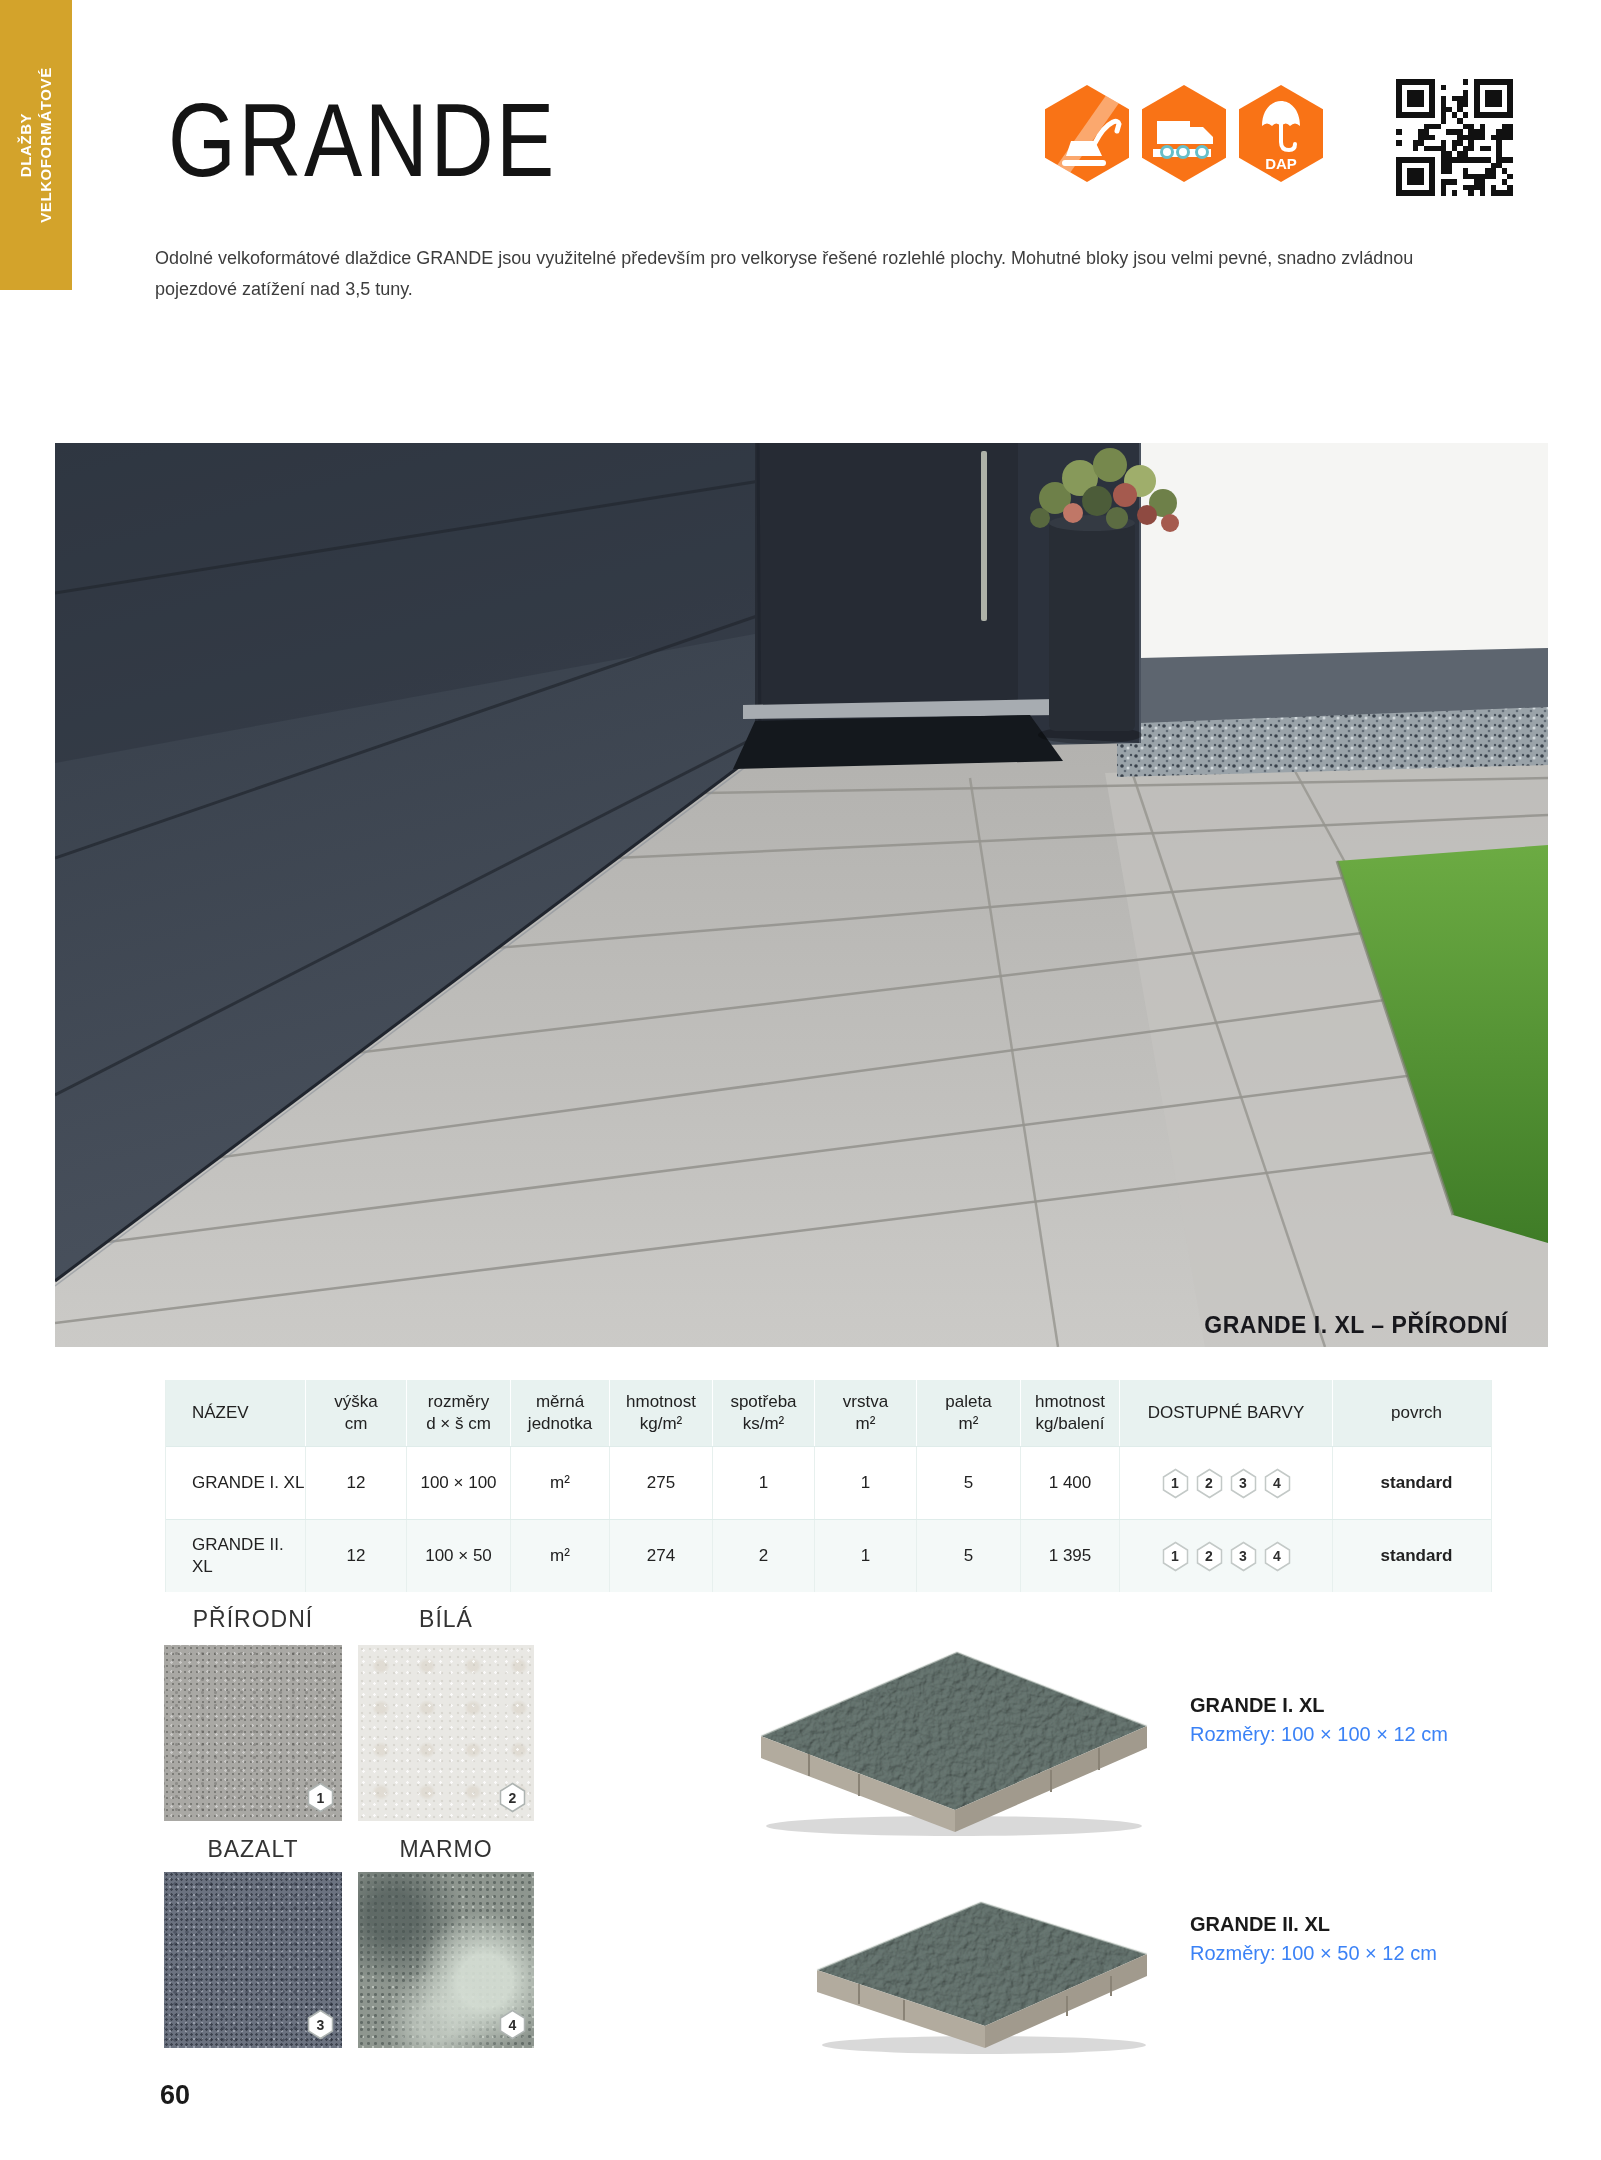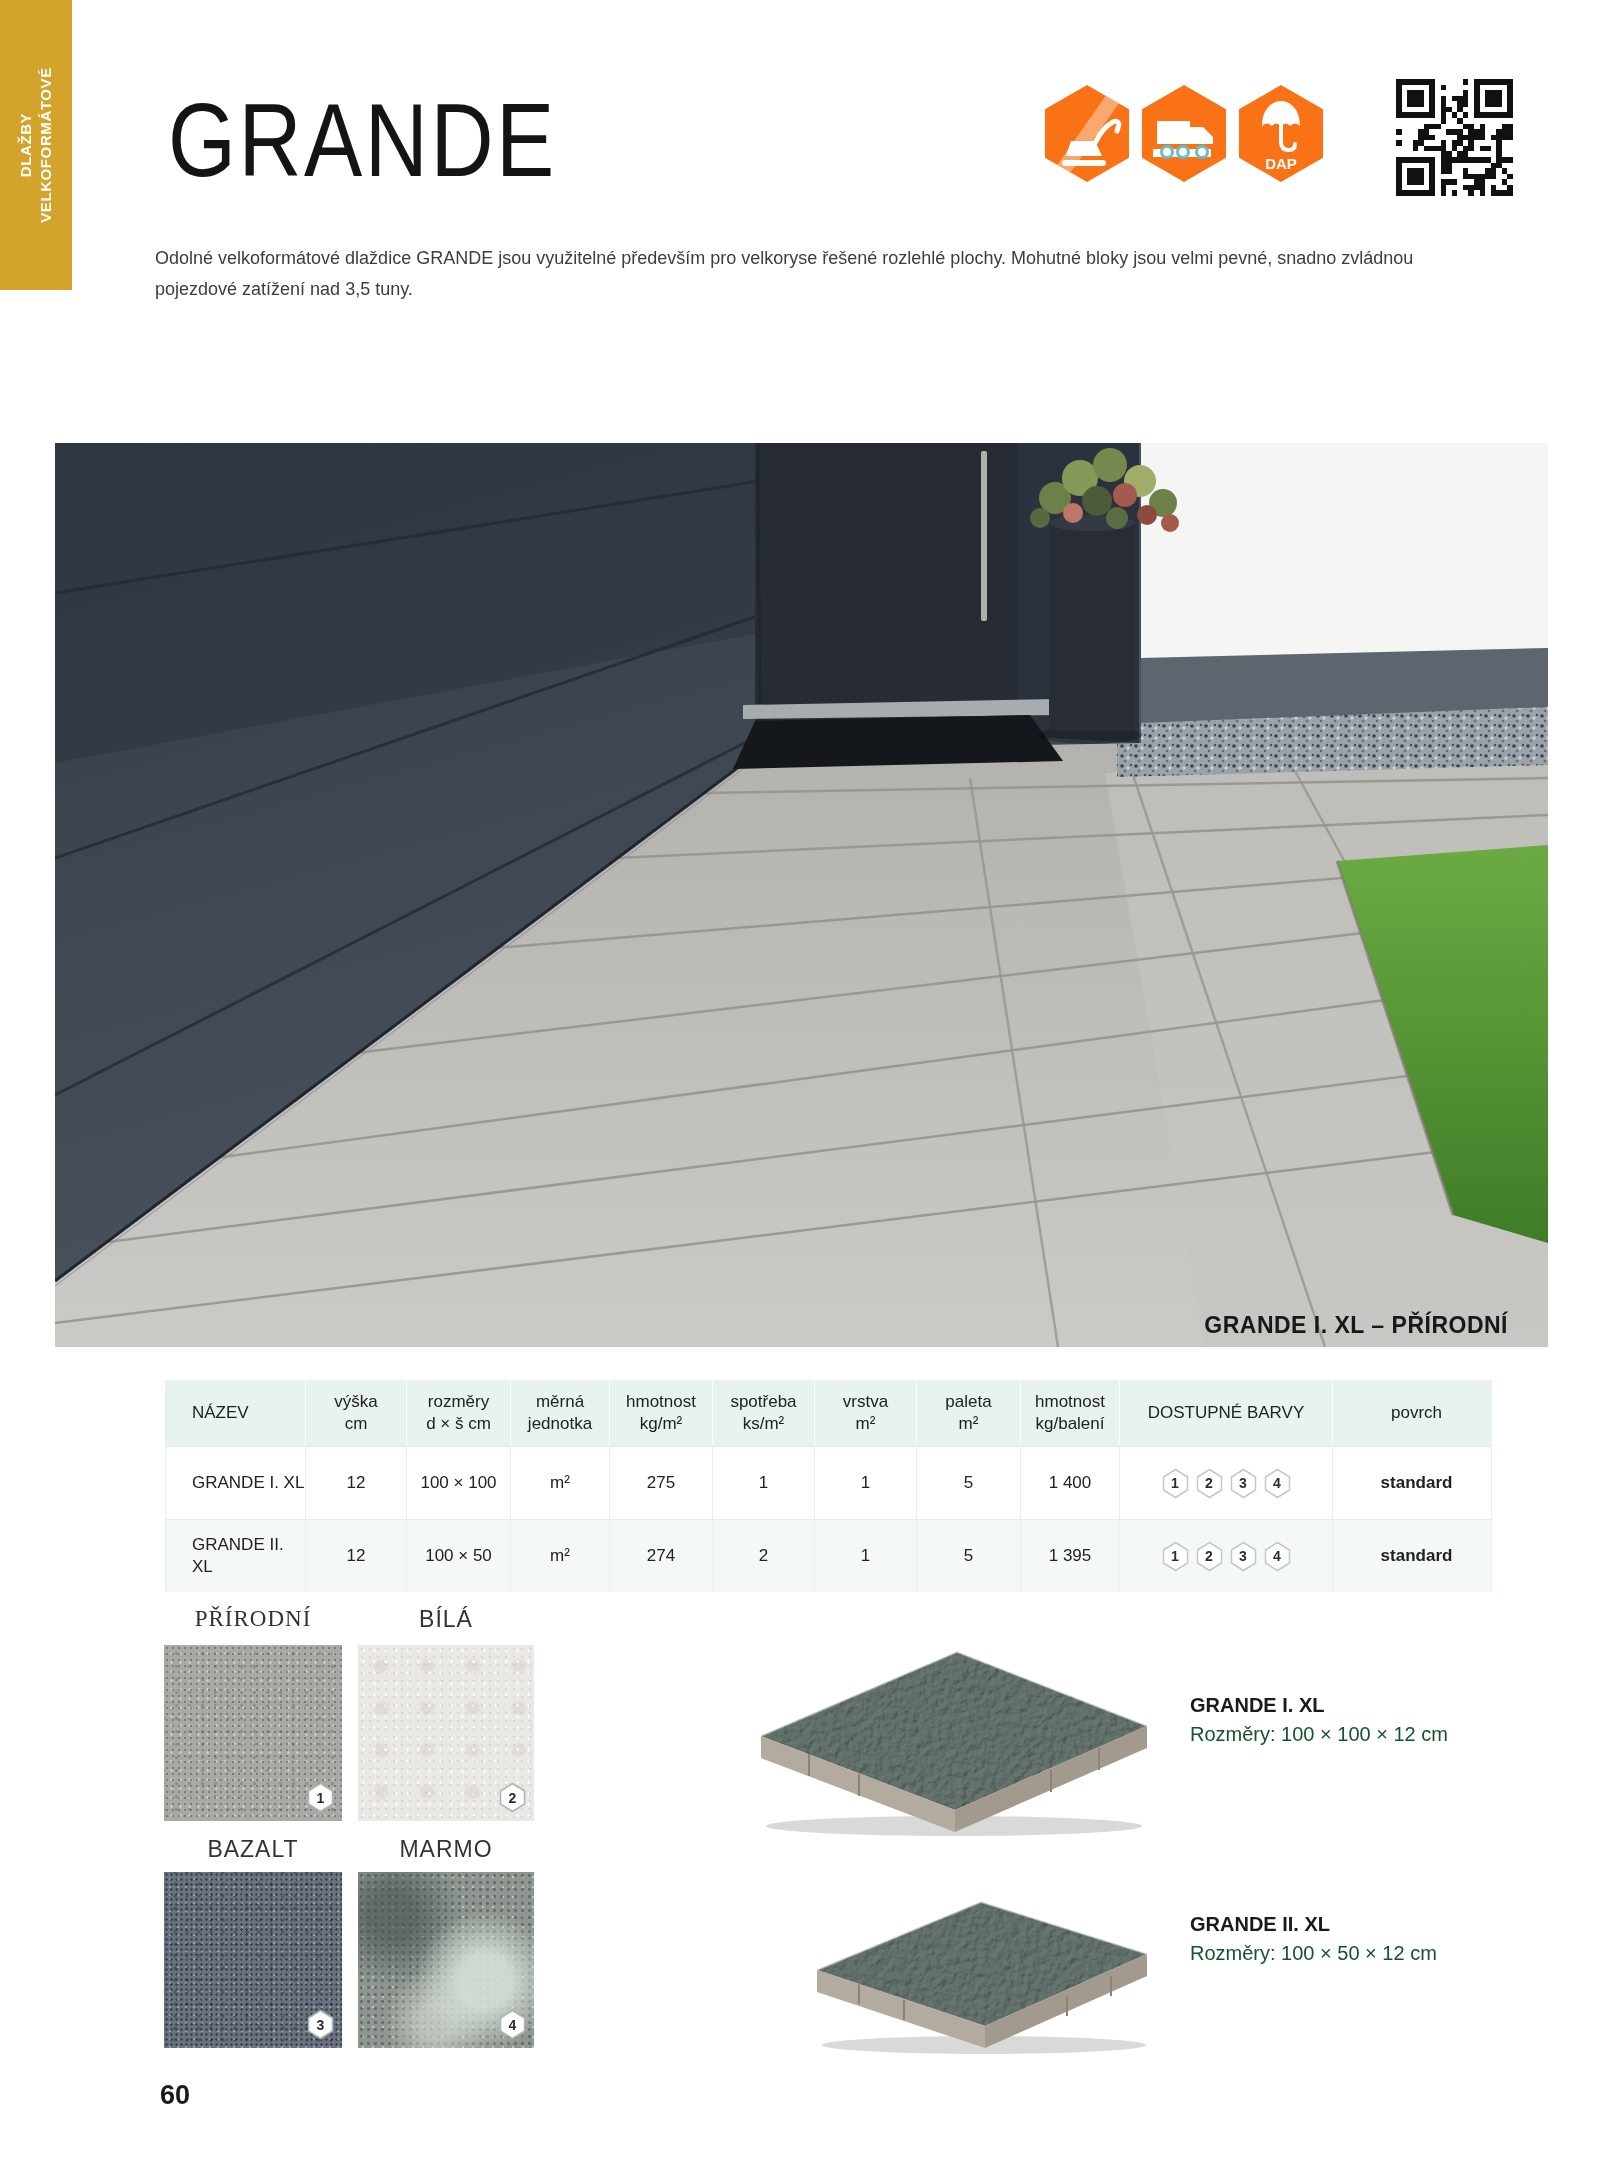--- a/index.html
+++ b/index.html
@@ -52,21 +52,21 @@
   .swatch-label{font-size:23px;color:#333;letter-spacing:1px;text-align:center;}
   .swatch{width:178px;height:176px;}
   .sw-prirodni{background-color:#A9A8A4;background-image:radial-gradient(rgba(55,55,52,.4) 1px,transparent 1.5px),radial-gradient(rgba(255,255,255,.38) 1px,transparent 1.5px),radial-gradient(rgba(90,90,86,.35) 1.2px,transparent 1.8px);background-size:6px 6px,9px 9px,13px 13px;background-position:0 0,3px 4px,6px 2px;}
   .sw-bila{background-color:#E9E8E4;background-image:radial-gradient(rgba(200,197,188,.5) 1px,transparent 1.6px),radial-gradient(rgba(255,255,255,.8) 1px,transparent 1.5px),radial-gradient(rgba(214,206,192,.45) 5px,transparent 9px);background-size:8px 8px,11px 11px,46px 42px;}
   .sw-bazalt{background-color:#6B7280;background-image:radial-gradient(rgba(16,20,30,.5) 1px,transparent 1.5px),radial-gradient(rgba(215,220,230,.4) 1px,transparent 1.4px),radial-gradient(rgba(40,46,60,.4) 1.4px,transparent 2px);background-size:5px 5px,8px 8px,12px 12px;background-position:0 0,2px 3px,5px 6px;}
   .sw-marmo{background-color:#8E968F;background-image:radial-gradient(circle at 72% 62%,rgba(215,224,214,.9) 0 16%,transparent 42%),radial-gradient(circle at 20% 25%,rgba(70,82,80,.65) 0 12%,transparent 36%),radial-gradient(circle at 45% 85%,rgba(206,214,205,.7) 0 10%,transparent 30%),radial-gradient(rgba(34,44,42,.4) 1.2px,transparent 1.8px),radial-gradient(rgba(235,240,234,.5) 1px,transparent 1.5px);background-size:100% 100%,100% 100%,100% 100%,7px 7px,10px 10px;}
   .swatch .hexbadge{position:absolute;right:8px;bottom:8px;}
 
   
   .prod-label .pname{font-size:20px;font-weight:bold;color:#1a1a1a;line-height:24px;}
-  .prod-label .pdims{font-size:20px;color:#14532d;line-height:26px;margin-top:4px;}
+  .prod-label .pdims{font-size:20px;color:#3b82f6;line-height:26px;margin-top:4px;}
 
   .page-num{left:160px;top:2080px;font-size:27px;font-weight:bold;color:#1a1a1a;}
 </style>
 </head>
 <body>
 
 <div class="abs cat-tab">
   <div class="cat-tab-inner">
     <span>DLAŽBY</span>
     <span>VELKOFORMÁTOVÉ</span>
@@ -446,21 +446,21 @@
               <polygon points="13.5,1.5 25.5,9 25.5,22 13.5,29.5 1.5,22 1.5,9" fill="#fff" stroke="#C3C9C7" stroke-width="1.5"></polygon>
             </svg>
             <span>4</span>
           </div>
       </div>
     </div>
     <div class="tcell c10 bold">standard</div>
   </div>
 </div>
 
-<div class="abs swatch-label" style="left:164px;top:1606px;width:178px;font-family:Liberation Serif, serif;">PŘÍRODNÍ</div>
+<div class="abs swatch-label" style="left:164px;top:1606px;width:178px;">PŘÍRODNÍ</div>
 <div class="abs swatch-label" style="left:358px;top:1606px;width:176px;">BÍLÁ</div>
 <div class="abs swatch sw-prirodni" style="left:164px;top:1645px;">
   <div class="hexbadge">
       <svg viewBox="0 0 27 31">
         <polygon points="13.5,1.5 25.5,9 25.5,22 13.5,29.5 1.5,22 1.5,9" fill="#fff" stroke="#AEB4B2" stroke-width="1.5"></polygon>
       </svg>
       <span>1</span>
     </div>
 </div>
 <div class="abs swatch sw-bila" style="left:358px;top:1645px;width:176px;">

